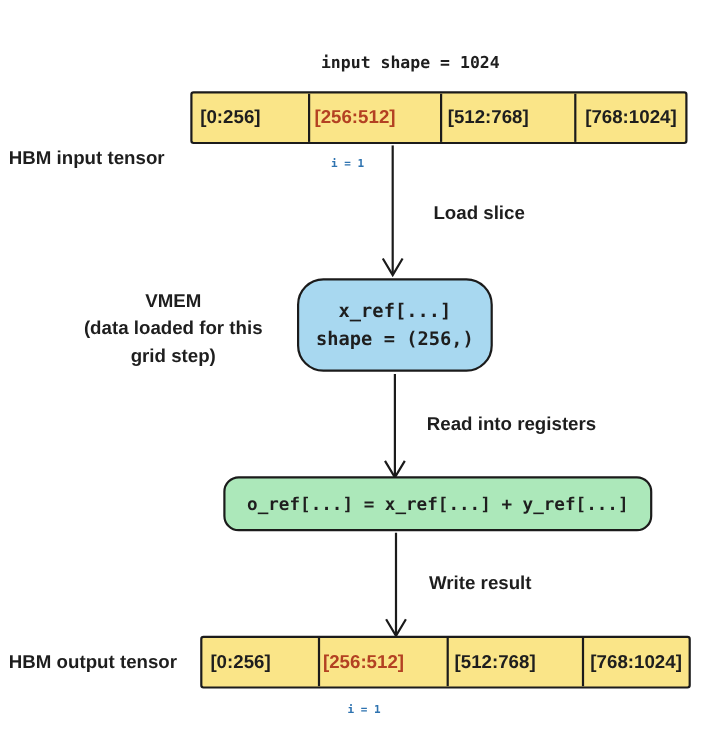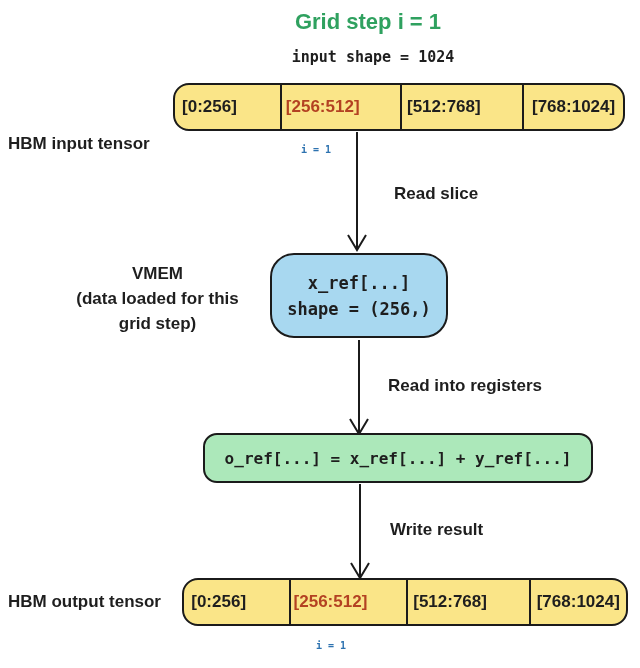--- a/index.html
+++ b/index.html
@@ -13,21 +13,21 @@
     position:absolute;top:9px;left:368px;transform:translateX(-50%);
     font-size:22px;font-weight:700;color:var(--title-green);white-space:nowrap;
   }
   .subtitle{
     position:absolute;top:48px;left:373px;transform:translateX(-50%);
     font-family:"DejaVu Sans Mono",monospace;font-size:15px;font-weight:700;white-space:nowrap;
   }
   .side-label{position:absolute;font-size:17px;font-weight:600;white-space:nowrap;}
   .tensor{
     position:absolute;display:flex;height:48px;box-sizing:border-box;
-    border:2.5px solid var(--stroke);border-radius:16px;background:var(--yellow);overflow:hidden;
+    border:2.5px solid var(--stroke);border-radius:3px;background:var(--yellow);overflow:hidden;
   }
   .tensor .cell{
     display:flex;align-items:center;justify-content:center;box-sizing:border-box;
     font-size:17px;font-weight:600;white-space:nowrap;
   }
   .tensor .cell + .cell{border-left:2.5px solid var(--stroke);margin-left:36px;}
   .tensor .cell.hl{color:var(--hl-red);}
   #input-tensor{left:173px;top:83px;width:452px;}
   #input-tensor .cell:nth-child(1){width:92px;}
   #input-tensor .cell:nth-child(2){width:111px;}
@@ -62,39 +62,38 @@
   #compute-box{
     left:203px;top:433px;width:390px;height:50px;border-radius:14px;
     background:var(--green);font-size:16px;
   }
 </style>
 </head>
 <body>
 
 <div id="stage" style="--yellow: #fae588; --blue: #a8d8f0; --green: #ace8ba; --stroke: #1b1b1b; --title-green: #2fa15f; --hl-red: #b34122; --idx-blue: #2e73b0;">
 
-  <div class="title">Grid step i = 1</div>
   <div class="subtitle">input shape = 1024</div>
 
   <div class="side-label" style="left:8px;top:97px;margin-top:37px;">HBM input tensor</div>
 
   <div class="tensor" id="input-tensor">
     <div class="cell">[0:256]</div>
     <div class="cell hl">[256:512]</div>
     <div class="cell">[512:768]</div>
     <div class="cell">[768:1024]</div>
   </div>
 
   <div class="index-label" style="left:316px;top:144px;">i = 1</div>
 
   <svg class="arrow" style="left:344px;top:132px;" width="26" height="120">
     <line x1="13" y1="0" x2="13" y2="117"></line>
     <path d="M4 103 L13 118 L22 103"></path>
   </svg>
-  <div class="arrow-label" style="left:394px;top:184px;">Read slice</div>
+  <div class="arrow-label" style="left:394px;top:184px;">Load slice</div>
 
   <div id="vmem-label">
     <div>VMEM</div>
     <div>(data loaded for this</div>
     <div>grid step)</div>
   </div>
 
   <div class="node" id="vmem-box">
     <div>x_ref[...]</div>
     <div>shape = (256,)</div>

